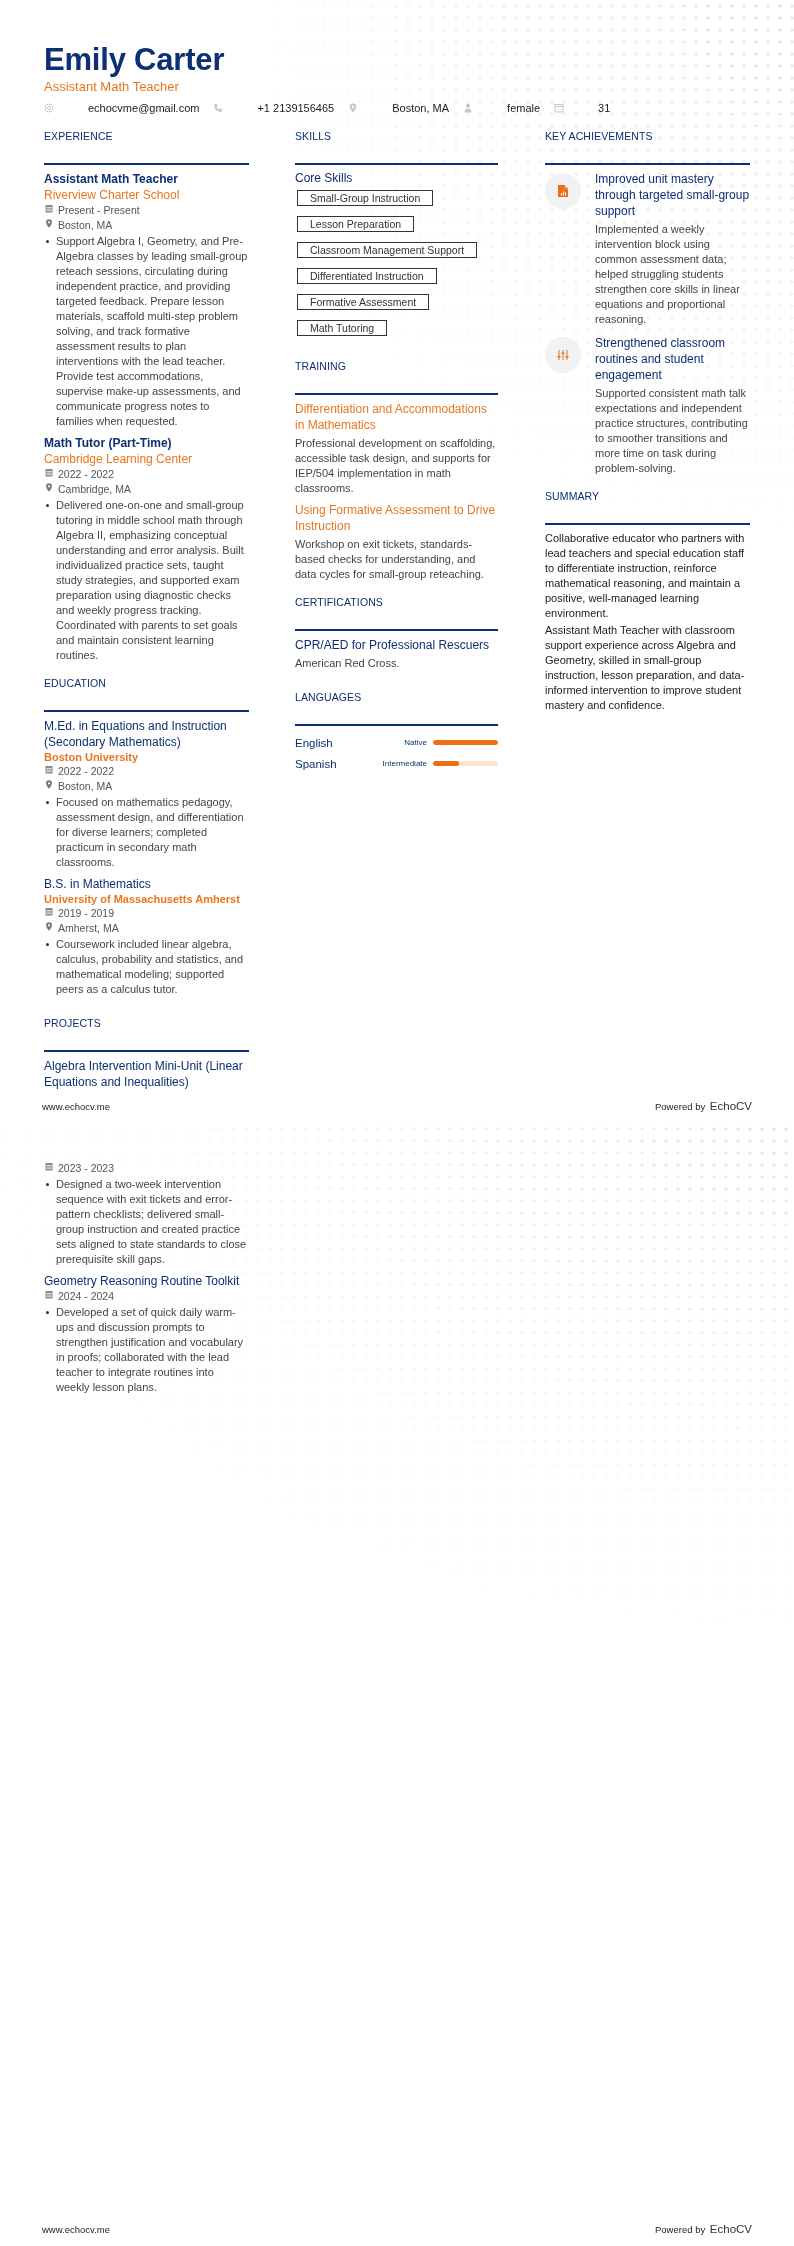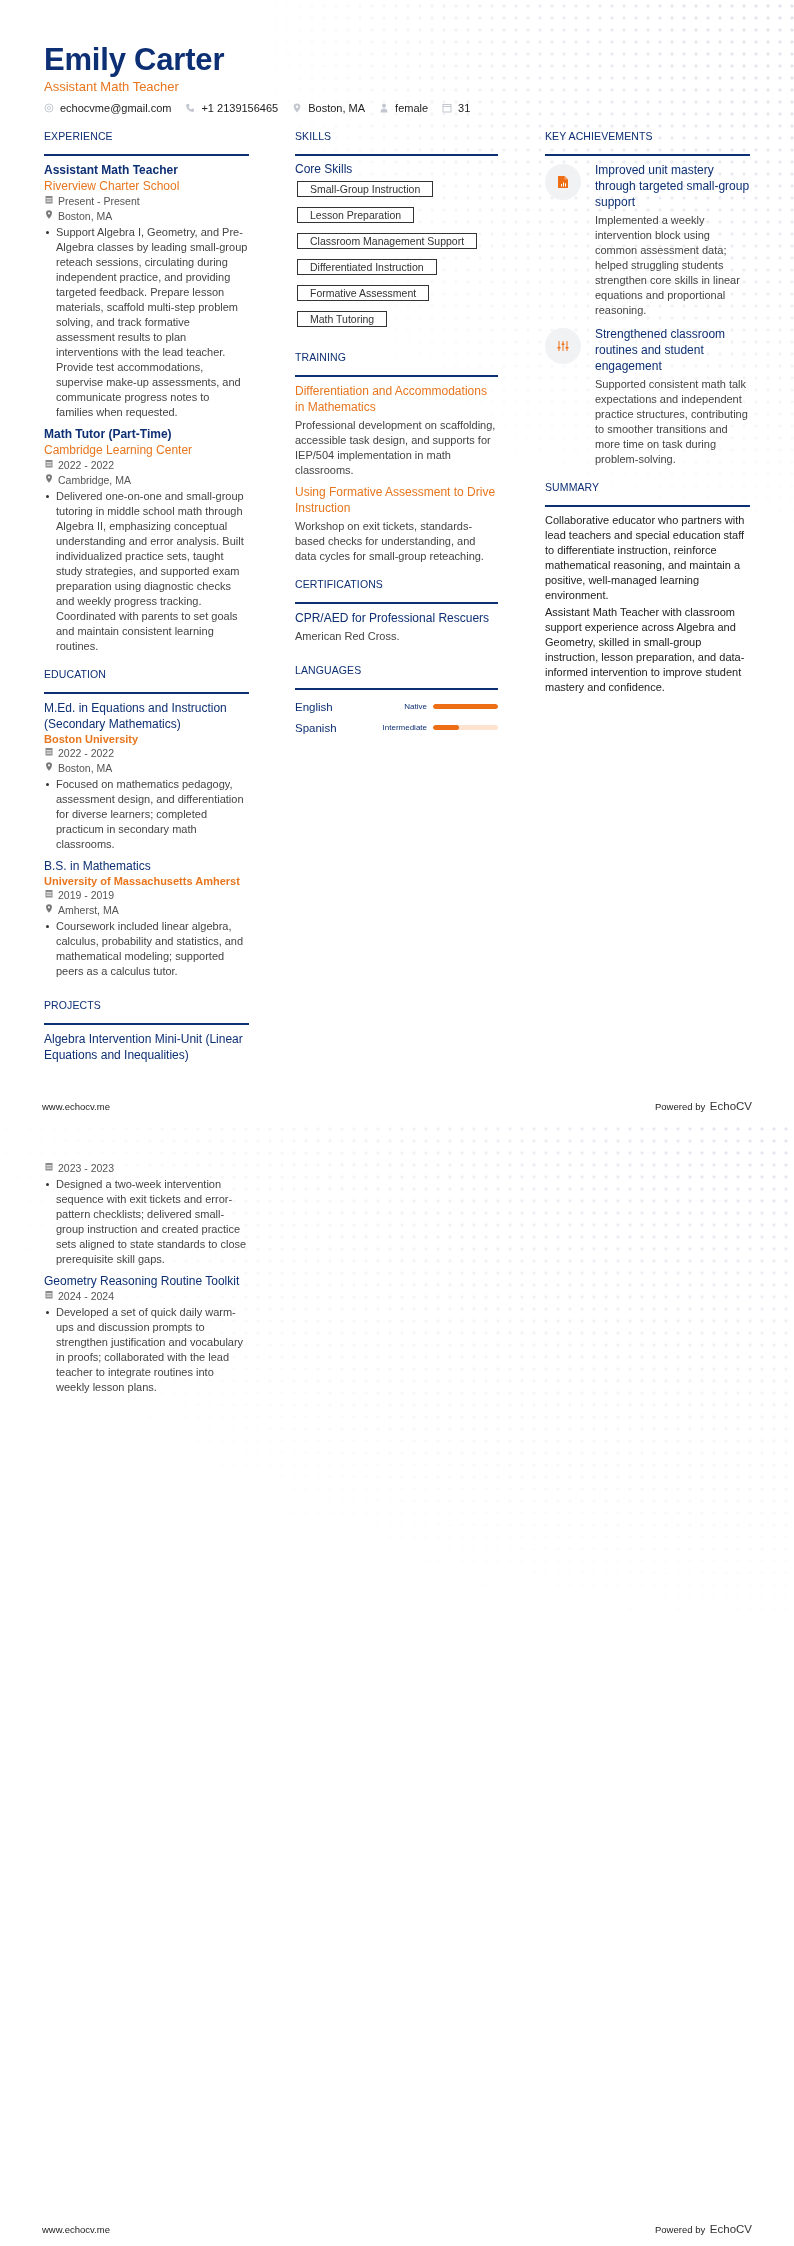--- a/index.html
+++ b/index.html
@@ -18,29 +18,29 @@
   }
   .dots.p2 { top: 0; width: 794px; height: 500px;
     -webkit-mask-image: radial-gradient(ellipse at 100% 0%, rgba(0,0,0,0.9) 0%, rgba(0,0,0,0.4) 40%, rgba(0,0,0,0) 75%);
             mask-image: radial-gradient(ellipse at 100% 0%, rgba(0,0,0,0.9) 0%, rgba(0,0,0,0.4) 40%, rgba(0,0,0,0) 75%);
   }
 
   .header { position: absolute; left: 44px; top: 42px; }
   .name { font-size: 31px; font-weight: 700; color: #0d2f73; letter-spacing: -0.2px; line-height: 36px; }
   .role { font-size: 13px; color: #e8761f; margin-top: 1px; line-height: 16px; }
   .contacts { display: flex; align-items: center; margin-top: 7px; font-size: 11px; color: #222; }
-  .contact { display: flex; align-items: center; margin-right: 14px; }
+  .contact { display: flex; align-items: center; margin-right: 14px; gap: 28px; }
   .contact .ic { width: 10px; height: 10px; margin-right: 6px; display: inline-block; color: #c3c7cf; font-size: 9px; line-height: 10px; text-align: center; }
 
   .col { position: absolute; top: 130px; }
   .col.c1 { left: 44px; width: 205px; }
   .col.c2 { left: 295px; width: 203px; }
   .col.c3 { left: 545px; width: 205px; }
 
-  .sec-title { font-size: 10.5px; color: #0d2f73; text-transform: uppercase; letter-spacing: 0.1px; padding-bottom: 11px; border-bottom: 2.5px solid #0d2f73; margin-bottom: 6px; line-height: 13px; }
+  .sec-title { font-size: 10.5px; color: #0d2f73; text-transform: uppercase; letter-spacing: 0.1px; padding-bottom: 20px; border-bottom: 2.5px solid #0d2f73; margin-bottom: 6px; line-height: 13px; }
   .section { margin-bottom: 14px; }
 
   .entry-title { font-size: 12px; font-weight: 700; color: #0d2f73; line-height: 16px; }
   .entry-title.reg { font-weight: 400; }
   .entry-sub { font-size: 12px; color: #e8761f; line-height: 16px; }
   .entry-sub.sm { font-size: 11px; font-weight: 700; line-height: 14px; }
   .meta { font-size: 10.5px; color: #555; display: flex; align-items: center; line-height: 15px; }
   .meta .mi { width: 9px; margin-right: 5px; color: #888; font-size: 8px; text-align: center; display: inline-block; }
   .bullets { list-style: none; margin-top: 1px; }
   .bullets li { position: relative; padding-left: 12px; font-size: 11px; line-height: 15px; color: #444; }

